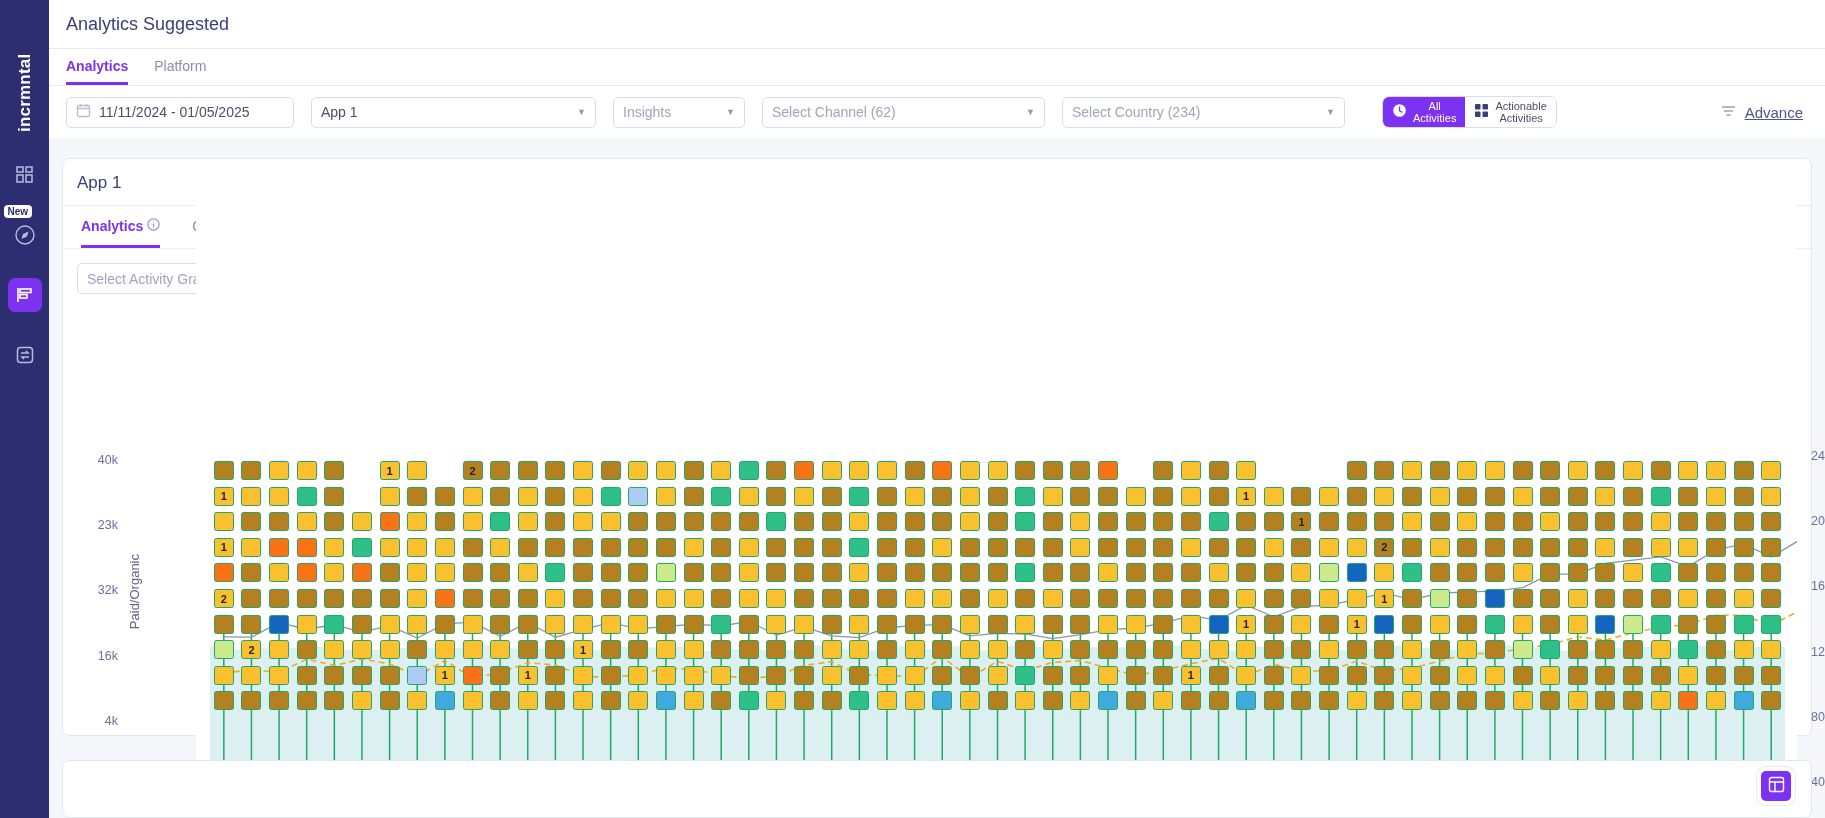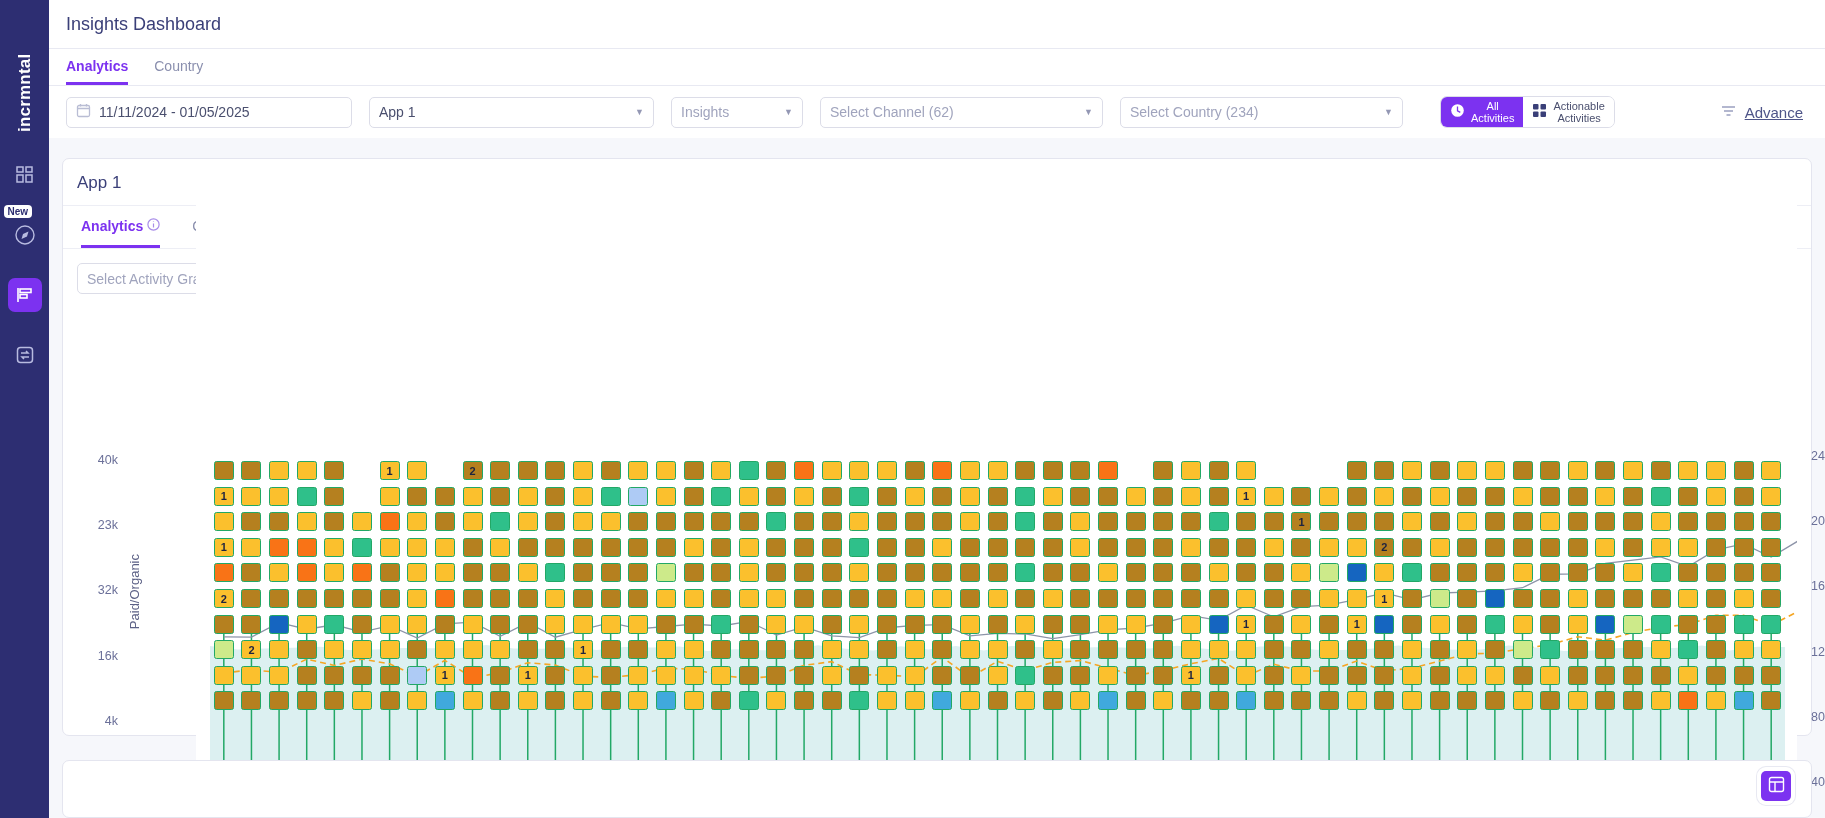--- a/index.html
+++ b/index.html
@@ -66,21 +66,21 @@
     position:absolute; left:49px; top:86px; right:0; height:52px;
     background:#fff; display:flex; align-items:center; padding:0 22px 0 17px; gap:17px;
   }
   .fld {
     height:31px; border:1px solid #dcdde8; border-radius:5px; background:#fff;
     display:flex; align-items:center; padding:0 9px; font-size:14px; color:#4a4f6e;
     cursor:pointer; white-space:nowrap;
   }
   .fld .caret { margin-left:auto; color:#9498b4; font-size:9px; padding-left:10px; }
   .fld.muted { color:#a0a4bd; }
-  #f-date { width:286px; }
+  #f-date { width:228px; }
   #f-app  { width:285px; }
   #f-plat { width:132px; }
   #f-chan { width:283px; }
   #f-ctry { width:283px; }
   .cal-icon { margin-right:8px; color:#b9bdd4; }
   #seg {
     display:flex; border:1px solid #dcdde8; border-radius:7px; overflow:hidden; height:32px; margin-left:20px;
   }
   .seg-btn {
     display:flex; align-items:center; gap:6px; padding:0 9px; font-size:11px; line-height:1.12;
@@ -178,26 +178,26 @@
     <span>
       <svg width="20" height="20" viewBox="0 0 20 20" fill="none" stroke="#b8bbe0" stroke-width="1.5">
         <rect x="2.5" y="2.5" width="15" height="15" rx="3"></rect>
           <path d="M6 8h7l-2-2M14 12H7l2 2"></path>
       </svg>
     </span>
   </div>
 </div>
 
 <div id="topbar">
-  <div id="page-title">Insights Dashboard</div>
+  <div id="page-title">Analytics Suggested</div>
 </div>
 
 <div id="tabsrow">
   <div class="toptab active">Analytics</div>
-  <div class="toptab">Country</div>
+  <div class="toptab">Platform</div>
 </div>
 
 <div id="filterbar">
   <div class="fld" id="f-date">
     <span class="cal-icon">
       <svg width="15" height="15" viewBox="0 0 15 15" fill="none" stroke="#b9bdd4" stroke-width="1.3">
         <rect x="1.5" y="2.5" width="12" height="11" rx="1.5"></rect>
           <path d="M1.5 5.5h12M4.5 1v2.6M10.5 1v2.6"></path>
       </svg>
     </span>

